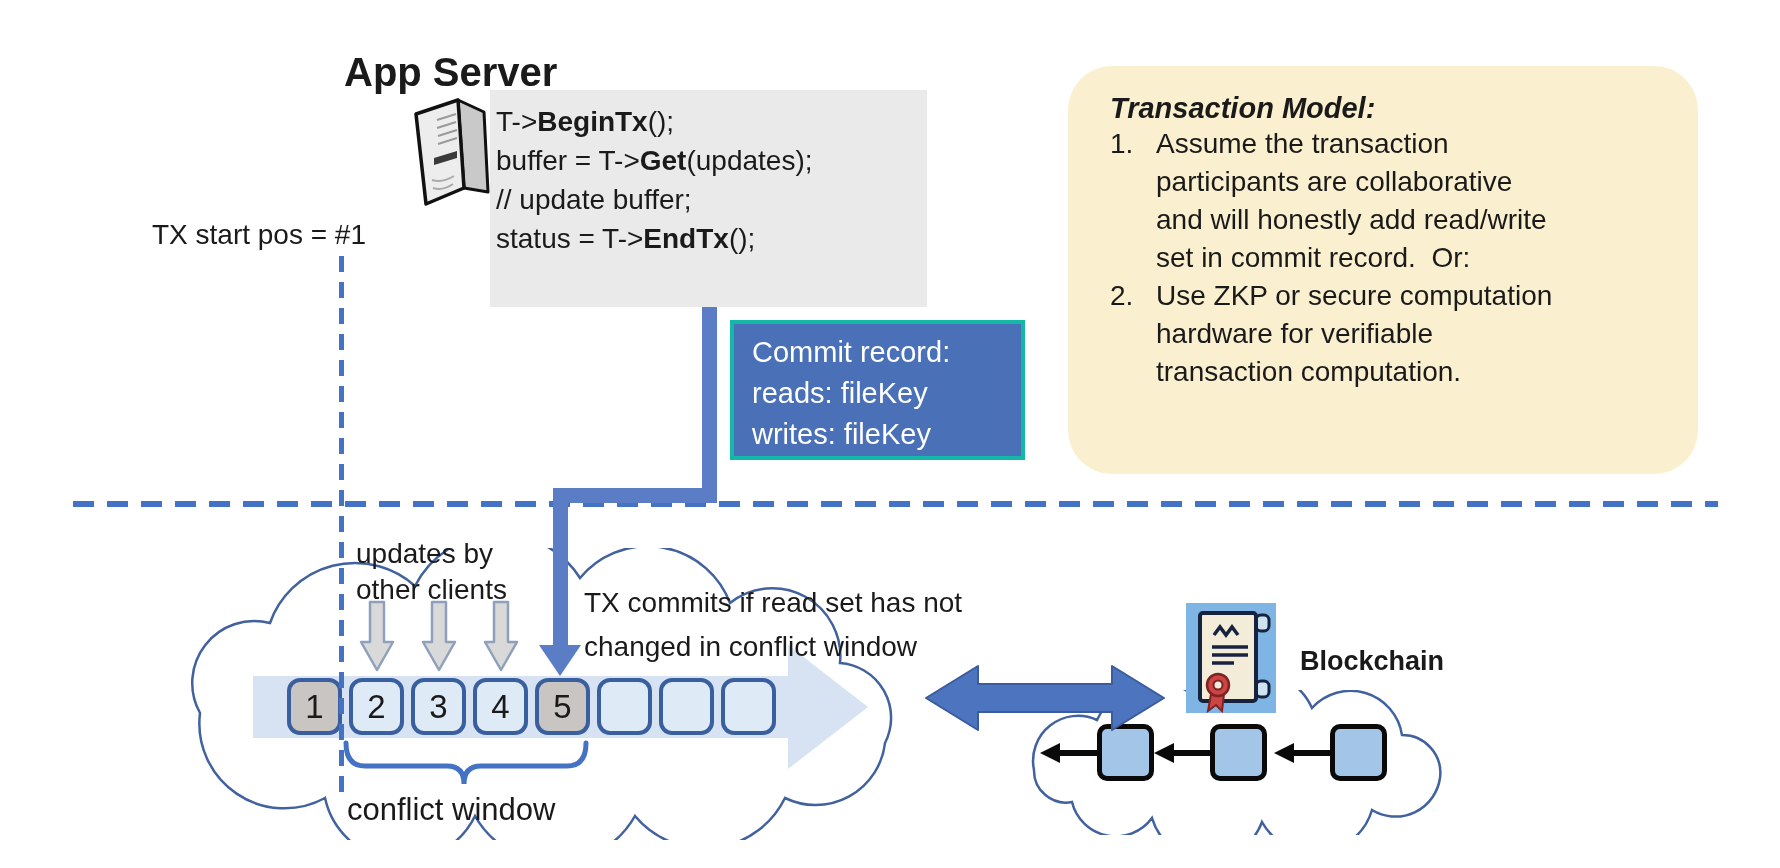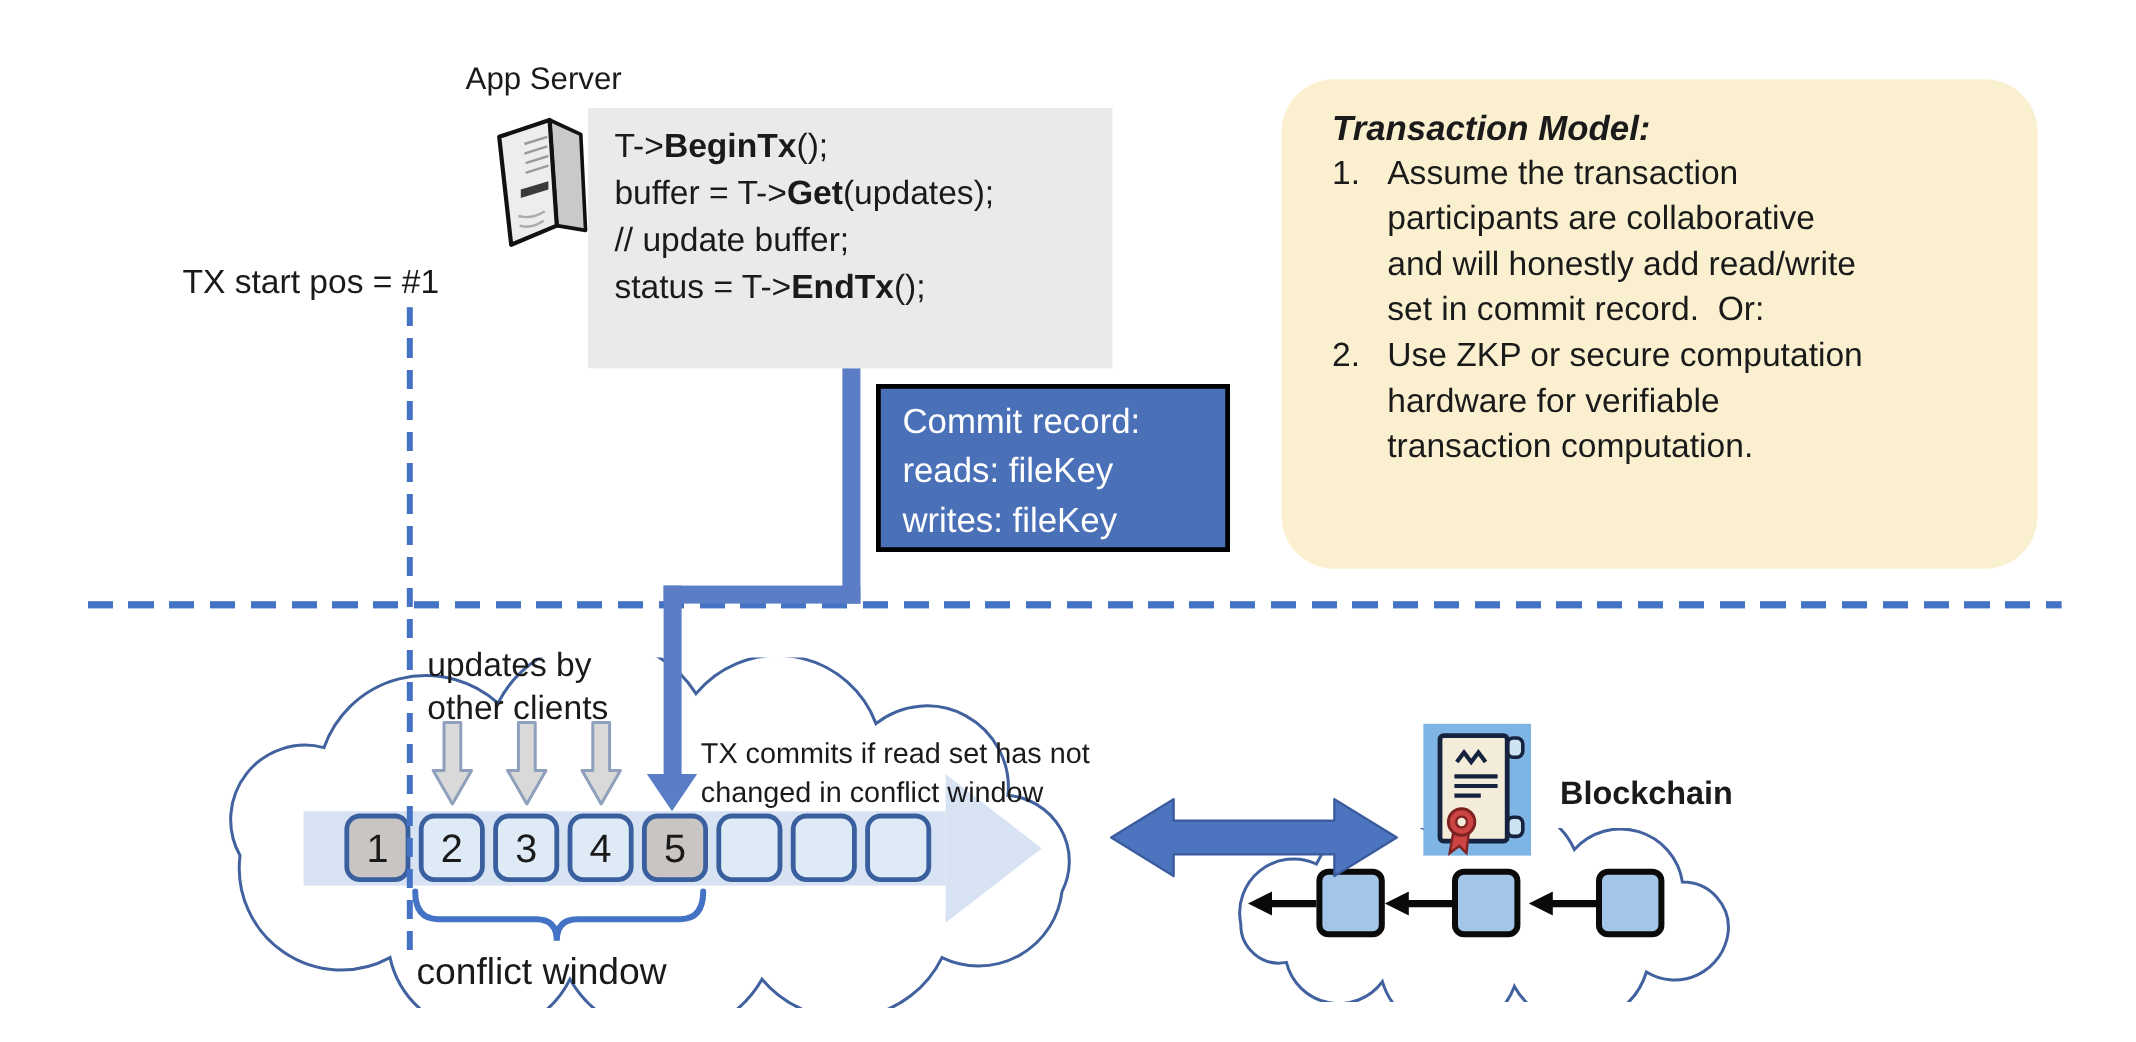--- a/index.html
+++ b/index.html
@@ -3,25 +3,25 @@
 <meta charset="utf-8">
 <style>
   html,body{margin:0;padding:0;background:#ffffff;}
   #canvas{
     position:relative;width:1780px;height:868px;background:#ffffff;overflow:hidden;
     font-family:"Liberation Sans","DejaVu Sans",sans-serif;color:#1a1a1a;
   }
   .abs{position:absolute;}
 
   
-  #app-server-label{left:344px;top:50px;font-size:26px;font-weight:400;z-index:8;margin-left:44px;}
+  #app-server-label{left:344px;top:50px;font-size:40px;font-weight:700;z-index:8;}
   #server-icon{left:404px;top:92px;z-index:8;}
   #code-box{
     left:490px;top:90px;width:437px;height:217px;background:#EAEAEA;
-    padding:12px 0 0 22px;box-sizing:border-box;font-size:28px;line-height:39px;z-index:5;
+    padding:12px 0 0 6px;box-sizing:border-box;font-size:28px;line-height:39px;z-index:5;
   }
   .code-line b{font-weight:700;}
 
   #tx-start-label{left:152px;top:219px;font-size:28px;z-index:8;white-space:nowrap;}
 
   
   #dashed-vertical{
     left:339px;top:256px;width:5px;height:540px;z-index:6;
     background:repeating-linear-gradient(to bottom,#4472C4 0 16px,transparent 16px 26px);
   }
@@ -37,21 +37,21 @@
   #connector-seg3{left:553px;top:488px;width:15px;height:158px;}
   #connector-head{
     left:539px;top:645px;width:0;height:0;z-index:7;background:transparent;
     border-left:21px solid transparent;border-right:21px solid transparent;
     border-top:31px solid #5B7DC6;
   }
 
   
   #commit-record{
     left:730px;top:320px;width:295px;height:140px;box-sizing:border-box;
-    background:#4A70B8;border:4px solid #000000;color:#ffffff;
+    background:#4A70B8;border:4px solid #14b8a6;color:#ffffff;
     font-size:29px;line-height:41px;padding:8px 0 0 18px;white-space:pre-line;z-index:5;
   }
 
   
   #tm-panel{
     left:1068px;top:66px;width:630px;height:408px;background:#FAF0D0;border-radius:44px;
     box-sizing:border-box;padding:26px 30px 0 42px;z-index:5;
   }
   #tm-title{font-size:29px;font-weight:700;font-style:italic;}
   .tm-row{display:flex;font-size:28px;line-height:38px;}
@@ -68,21 +68,21 @@
   }
   .slot{
     top:678px;width:55px;height:57px;box-sizing:border-box;z-index:3;
     border:4px solid #3A5F9F;border-radius:13px;background:#DEEBF7;
     display:flex;align-items:center;justify-content:center;
     font-size:33px;color:#1a1a1a;
   }
   .slot.gray{background:#C8C5C2;}
   .down-arrow{top:600px;z-index:3;}
   #updates-label{left:356px;top:521px;font-size:28px;line-height:36px;white-space:pre-line;z-index:8;margin-top:15px;}
-  #tx-commits-label{left:584px;top:581px;font-size:24px;line-height:32px;white-space:pre-line;z-index:8;margin-top:32px;}
+  #tx-commits-label{left:584px;top:581px;font-size:28px;line-height:44px;white-space:pre-line;z-index:8;}
   #conflict-brace{left:343px;top:740px;z-index:3;}
   #conflict-window-label{left:347px;top:792px;font-size:31px;font-weight:400;z-index:8;white-space:nowrap;}
 
   
   #sync-arrow{left:922px;top:660px;z-index:6;}
   #blockchain-cloud{left:1022px;top:690px;z-index:1;}
   .block{
     top:724px;width:57px;height:57px;box-sizing:border-box;z-index:3;
     background:#A3C6E8;border:5px solid #0a0a0a;border-radius:10px;
   }

